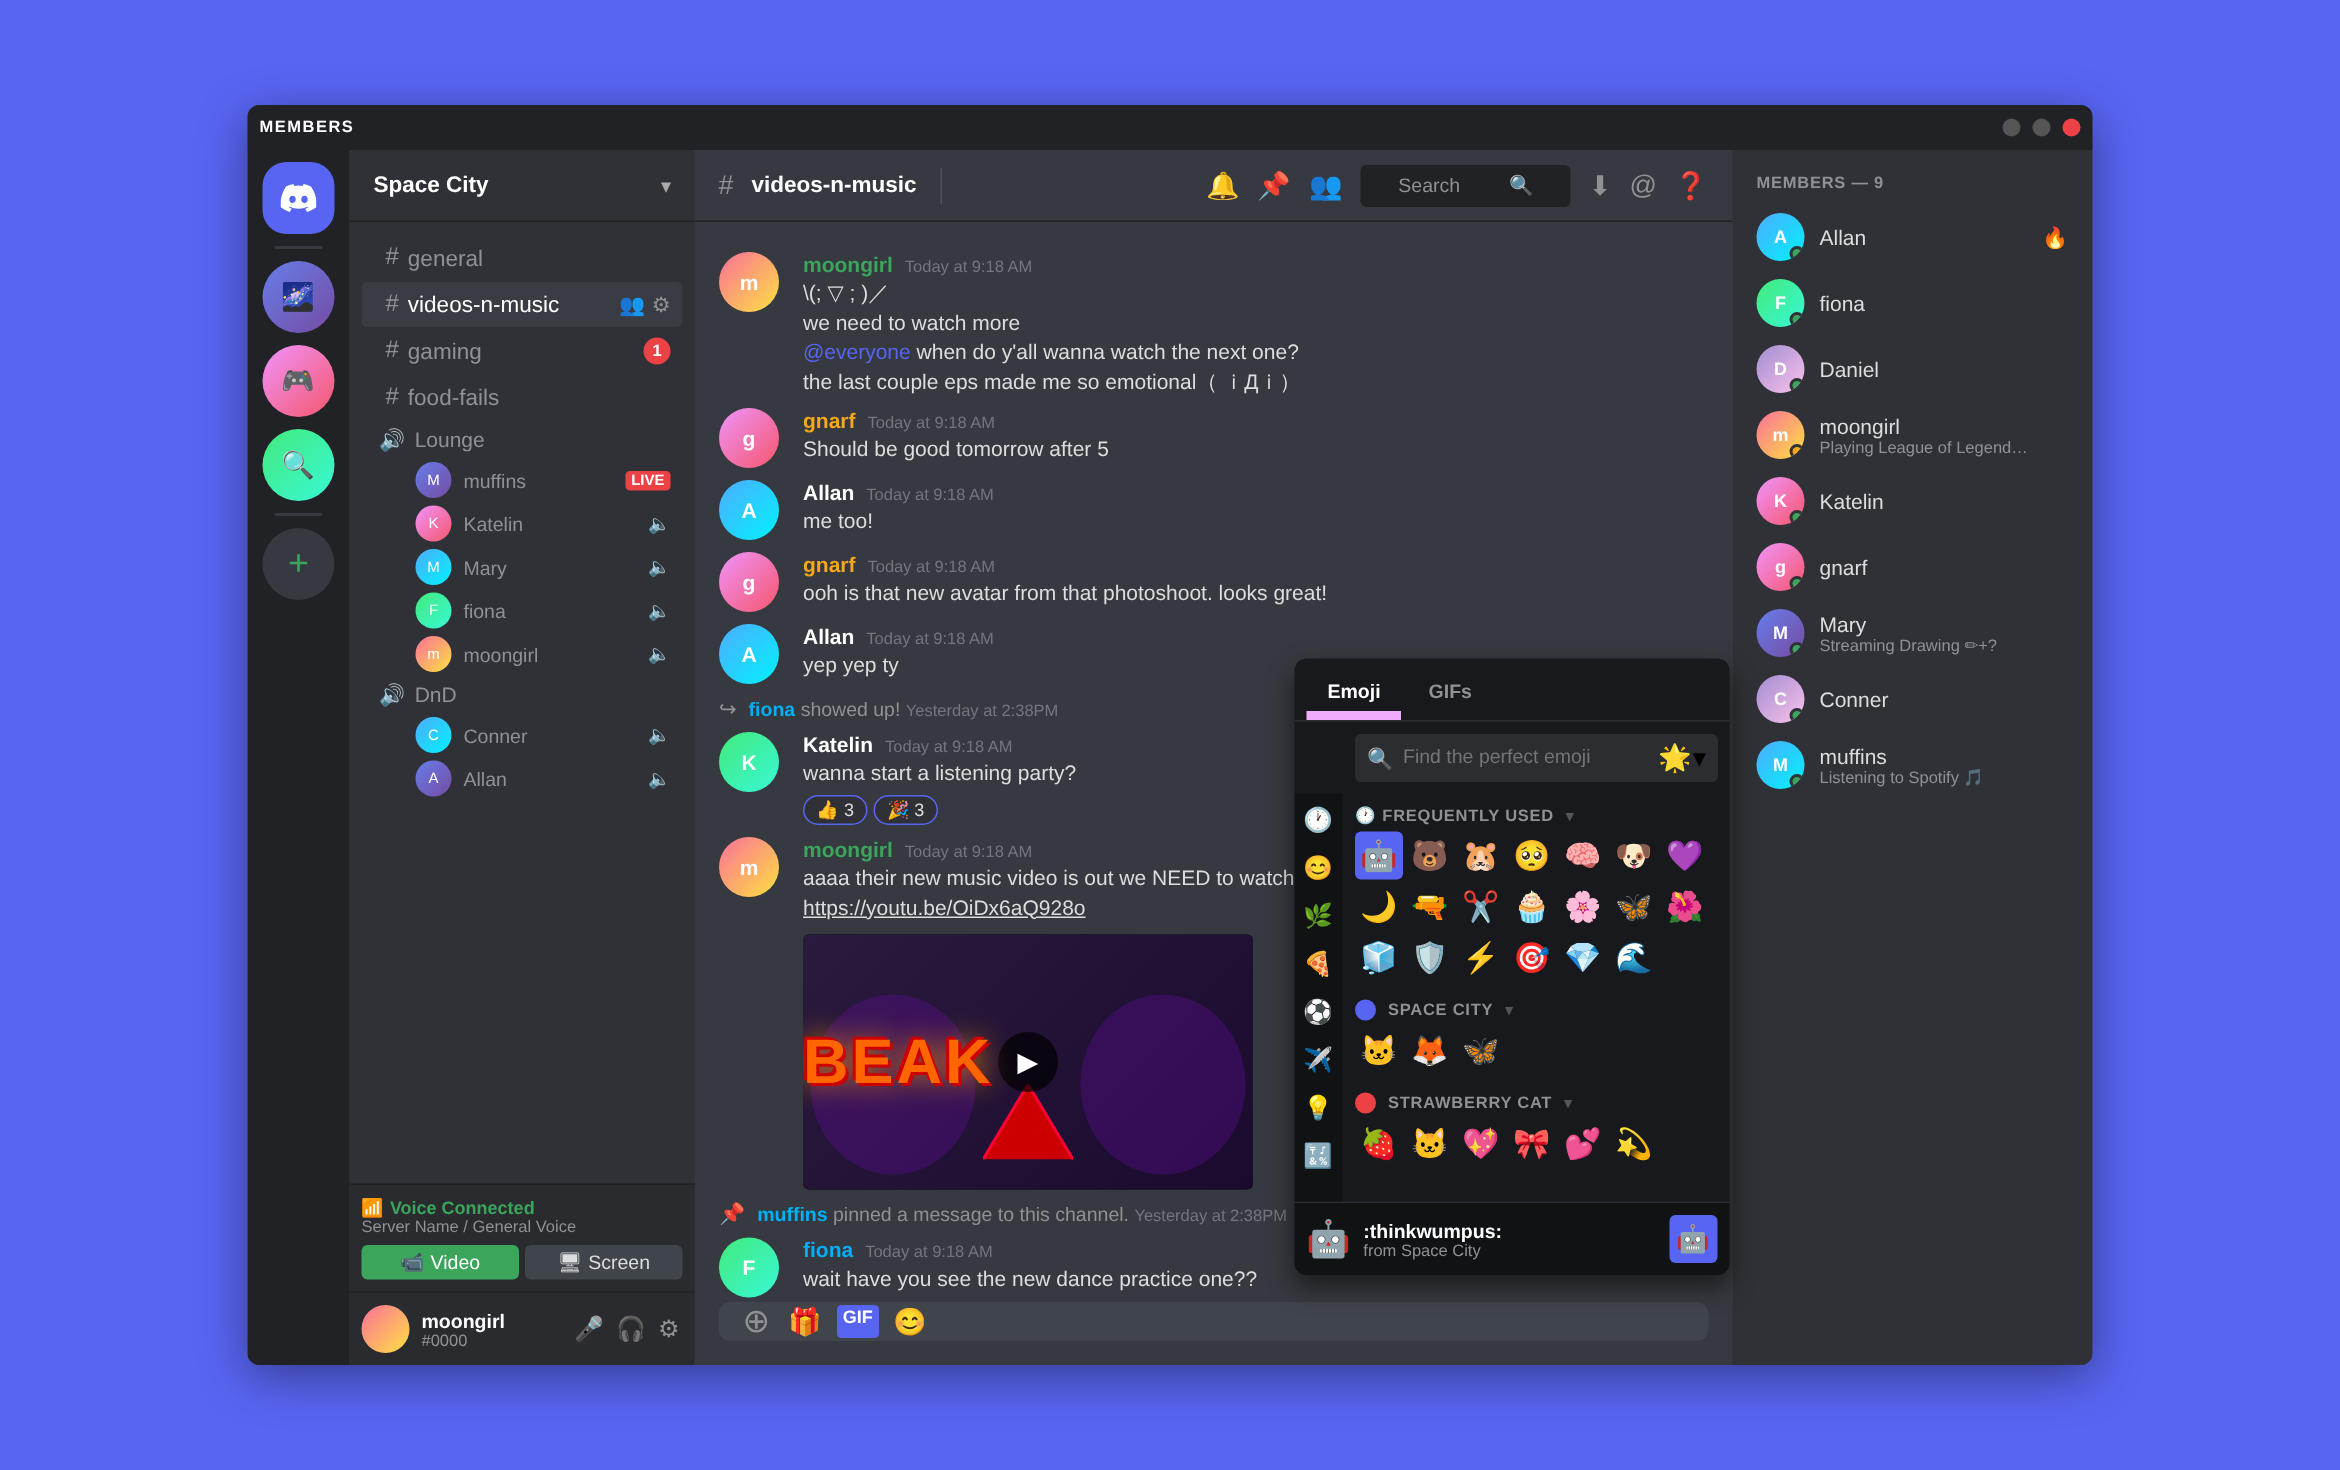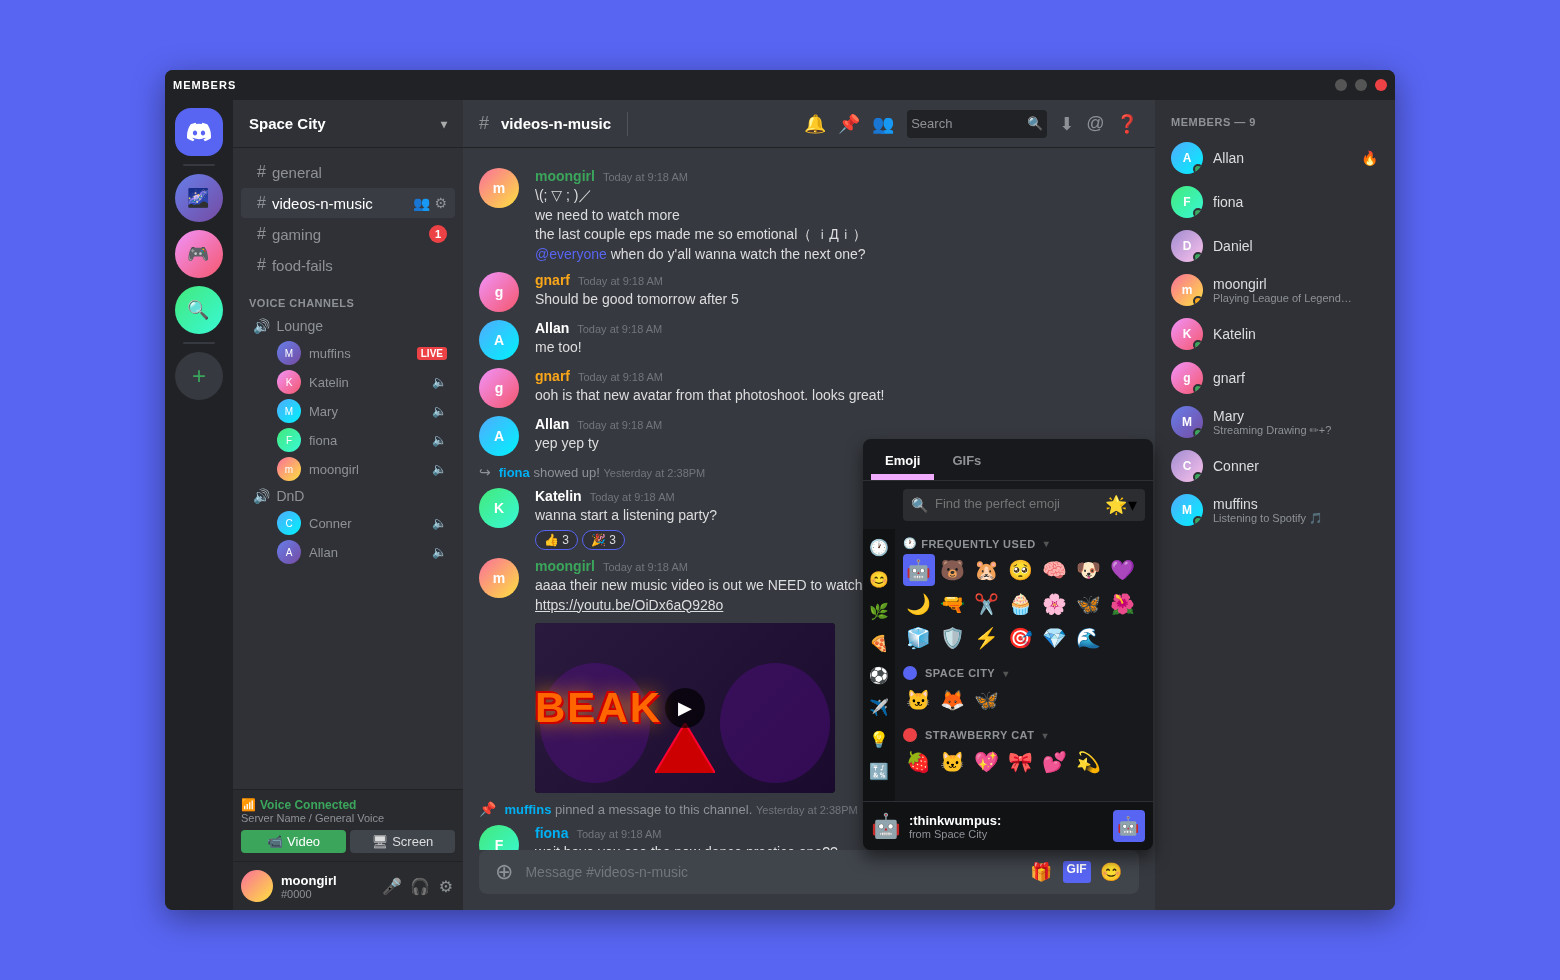--- a/index.html
+++ b/index.html
@@ -272,21 +272,21 @@
     .channel-header-name { color: #fff; font-weight: 700; font-size: 15px; }
     .channel-header-divider { width: 1px; height: 24px; background: #4f545c; margin: 0 4px; }
     .channel-header-actions { margin-left: auto; display: flex; gap: 12px; align-items: center; }
     .header-icon-btn { color: #8e9297; font-size: 18px; cursor: pointer; }
     .header-search {
       width: 140px;
       height: 28px;
       background: #202225;
       border-radius: 4px;
       display: flex; align-items: center;
-      padding: 0 4px;
+      padding: 0 25px;
       gap: 6px;
       color: #8e9297;
       font-size: 13px;
       cursor: text;
     }
     
     .messages-area {
       flex: 1;
       overflow-y: auto;
       padding: 16px 0;
@@ -656,23 +656,20 @@
         <div class="channel-item">
           <span class="channel-icon">#</span>
           <span>gaming</span>
           <span class="channel-badge">1</span>
         </div>
         <div class="channel-item">
           <span class="channel-icon">#</span>
           <span>food-fails</span>
         </div>
 
-        <div class="channel-section-header">
-          <span>VOICE CHANNELS</span>
-        </div>
 
         <div class="voice-channel">
           <span>🔊</span>
           <span>Lounge</span>
         </div>
         <div class="voice-user">
           <div class="voice-user-avatar muffins">M</div>
           <span>muffins</span>
           <span class="live-badge">LIVE</span>
         </div>
@@ -771,22 +768,22 @@
 
           <div class="message-group">
             <div class="message-avatar msg-av-5">m</div>
             <div class="message-content">
               <div class="message-header">
                 <span class="message-username green">moongirl</span>
                 <span class="message-timestamp">Today at 9:18 AM</span>
               </div>
               <div class="message-text">\(; ▽ ; )／</div>
               <div class="message-text">we need to watch more</div>
+              <div class="message-text"><span style="color:#5865f2;">@everyone</span> when do y'all wanna watch the next one?</div>
               <div class="message-text">the last couple eps made me so emotional（ ｉДｉ）</div>
-              <div class="message-text"><span style="color:#5865f2;">@everyone</span> when do y'all wanna watch the next one?</div>
             </div>
           </div>
 
           <div class="message-group">
             <div class="message-avatar msg-av-2">g</div>
             <div class="message-content">
               <div class="message-header">
                 <span class="message-username orange">gnarf</span>
                 <span class="message-timestamp">Today at 9:18 AM</span>
               </div>
@@ -897,21 +894,20 @@
                 <span class="message-timestamp">Today at 9:18 AM</span>
               </div>
               <div class="message-text">wait have you see the new dance practice one??</div>
             </div>
           </div>
         </div>
 
         <div class="message-input-area">
           <div class="message-input-box">
             <span class="message-input-plus">⊕</span>
-            <input class="message-input" type="text" placeholder="Message #videos-n-music" style="">
             <div class="message-input-actions">
               <span class="input-action-btn">🎁</span>
               <span class="input-action-btn" style="background:#5865f2;color:#fff;border-radius:3px;padding:1px 4px;font-size:12px;font-weight:700;">GIF</span>
               <span class="input-action-btn">😊</span>
             </div>
           </div>
         </div>
       </div>
 
       <div class="members-sidebar">

